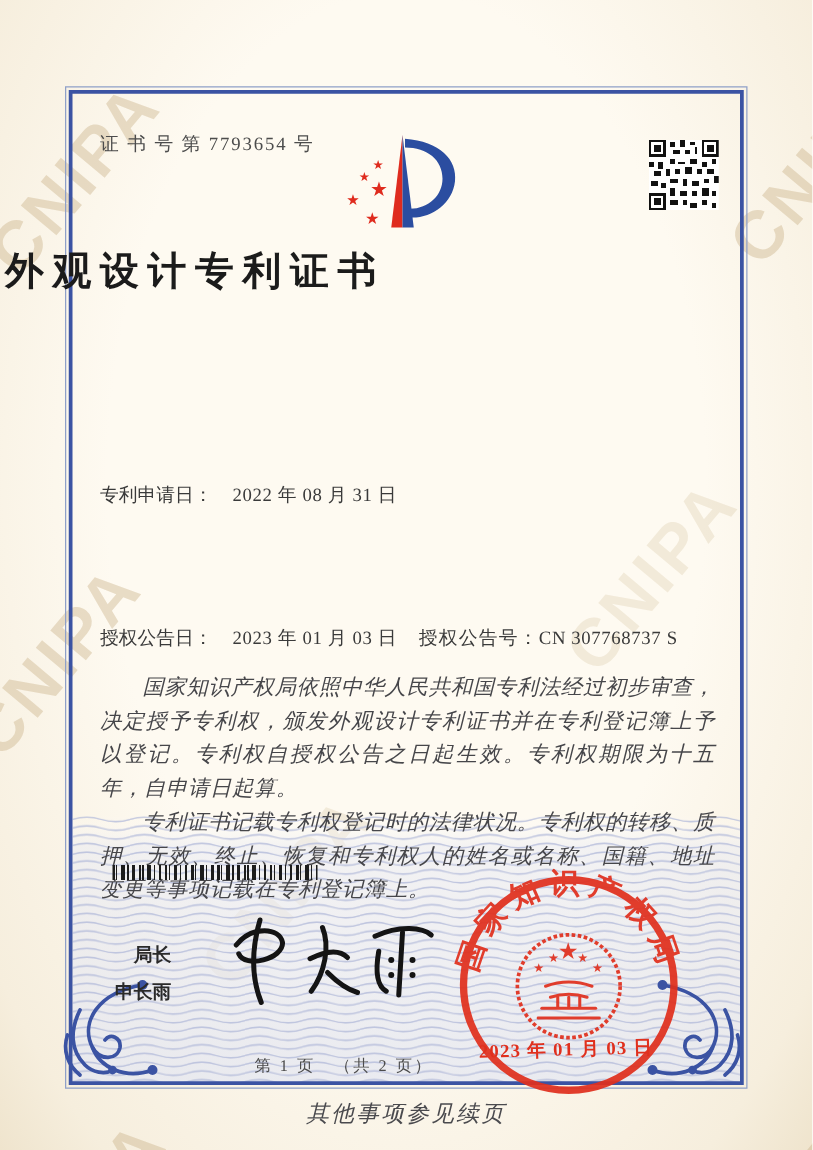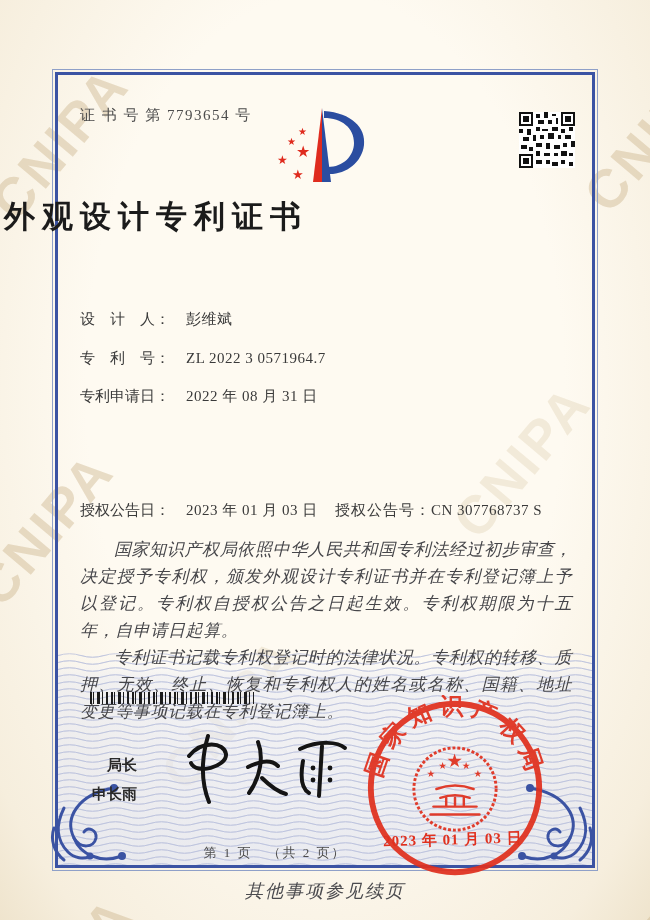--- a/index.html
+++ b/index.html
@@ -181,26 +181,20 @@
       <rect x="9" y="25" width="3" height="2"></rect>
         <rect x="14" y="25" width="2" height="2"></rect>
         <rect x="17" y="26" width="3" height="2"></rect>
         <rect x="22" y="25" width="2" height="2"></rect>
         <rect x="26" y="26" width="2" height="2"></rect>
     </g>
   </svg>
 
   <div class="content abs title">外观设计专利证书</div>
 
-  <div class="frow" style="top:310px;">
-    <span class="lab">设　计　人：</span><span class="val">彭维斌</span>
-  </div>
-  <div class="frow" style="top:349px;">
-    <span class="lab">专　利　号：</span><span class="val">ZL 2022 3 0571964.7</span>
-  </div>
   <div class="frow" style="top:387px;">
     <span class="lab">专利申请日：</span><span class="val">2022 年 08 月 31 日</span>
   </div>
   <div class="frow" style="top:501px;">
     <span class="lab">授权公告日：</span><span class="val">2023 年 01 月 03 日</span>
     <span class="grant2">
       <span class="lab2">授权公告号：</span><span class="val">CN 307768737 S</span>
     </span>
   </div>
 

